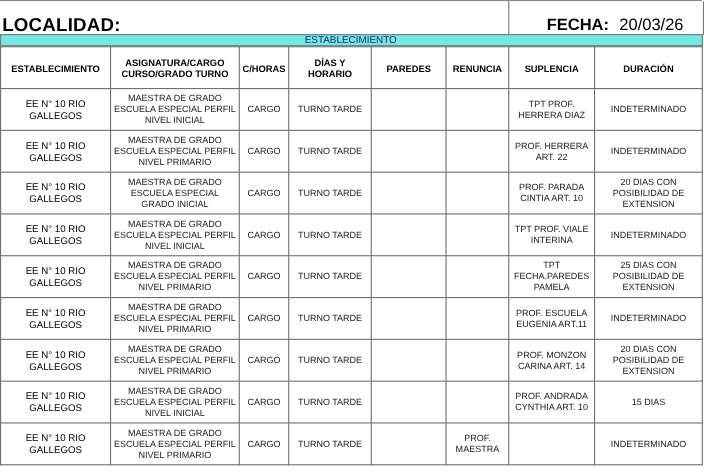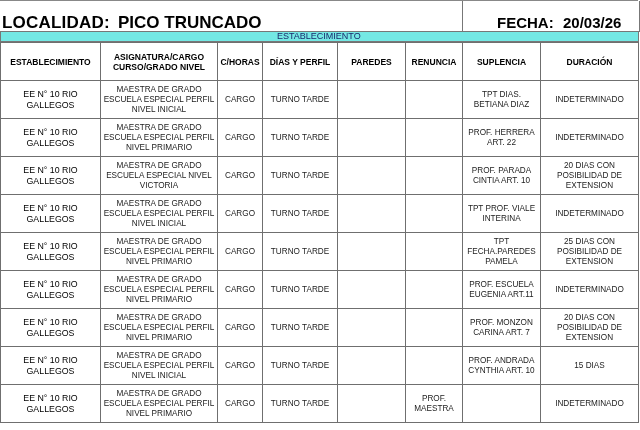--- a/index.html
+++ b/index.html
@@ -3,37 +3,36 @@
 <meta charset="utf-8">
 <style>
   html, body { margin:0; padding:0; background:#ffffff; }
   body { width:640px; height:430px; overflow:hidden; font-family:"Liberation Sans", sans-serif; color:#000; position:relative; }
   .sheet { position:absolute; left:0; top:0; width:640px; height:430px; }
   .titlebar { position:absolute; left:0; top:0; width:638px; height:31px; border-top:1px solid #888; }
   .loc-label { position:absolute; left:2px; top:12px; font-weight:bold; font-size:17px; letter-spacing:0.2px; }
   .loc-value { position:absolute; left:118px; top:12px; font-weight:bold; font-size:17px; }
   .fecha-box { position:absolute; left:462px; top:0; width:176px; height:31px; border-left:1px solid #777; border-right:1px solid #777; }
   .fecha-label { position:absolute; left:34px; top:13px; font-weight:bold; font-size:15px; }
-  .fecha-value { position:absolute; left:100px; top:13px; font-weight:bold; font-size:15px; }
+  .fecha-value { position:absolute; left:100px; top:13px; font-weight:normal; font-size:15px; }
   .band { position:absolute; left:0; top:31px; width:637px; height:9px; background:#74e8e4; border:1px solid #777; }
   .band span { position:absolute; left:276px; top:-1px; font-size:9px; line-height:10px; color:#1a2a6c; }
   table { position:absolute; left:0; top:42px; border-collapse:collapse; table-layout:fixed; width:638px; }
   td, th { border:1px solid #6f6f6f; text-align:center; vertical-align:middle; padding:0 2px; font-size:8.2px; line-height:10px; overflow:hidden; }
   th { height:37px; font-weight:bold; font-size:8.5px; }
   td { height:37px; }
   td.estab { font-weight:normal; font-size:8.8px; line-height:11px; }
   td.cell { color:#222; }
 </style>
 </head>
 <body>
 
 <div class="sheet">
   <div class="titlebar">
     <span class="loc-label">LOCALIDAD:</span>
-    <span class="loc-value">PICO TRUNCADO</span>
     <div class="fecha-box">
       <span class="fecha-label">FECHA:</span>
       <span class="fecha-value">20/03/26</span>
     </div>
   </div>
   <div class="band">
     <span>ESTABLECIMIENTO</span>
   </div>
 
   <table>
@@ -43,53 +42,53 @@
         <col style="width:45px">
         <col style="width:75px">
       <col style="width:68px">
         <col style="width:57px">
         <col style="width:78px">
         <col style="width:98px">
     </colgroup>
     <thead>
       <tr>
         <th>ESTABLECIMIENTO</th>
-        <th>ASIGNATURA/CARGO CURSO/GRADO NIVEL</th>
+        <th>ASIGNATURA/CARGO CURSO/GRADO TURNO</th>
         <th>C/HORAS</th>
-        <th>DÍAS Y PERFIL</th>
+        <th>DÍAS Y HORARIO</th>
         <th>PAREDES</th>
         <th>RENUNCIA</th>
         <th>SUPLENCIA</th>
         <th>DURACIÓN</th>
       </tr>
     </thead>
     <tbody id="rows">
         <tr>
           <td class="estab">EE N° 10 RIO GALLEGOS</td>
           <td class="cell">MAESTRA DE GRADO ESCUELA ESPECIAL PERFIL NIVEL INICIAL</td>
           <td class="cell">CARGO</td>
           <td class="cell">TURNO TARDE</td>
           <td class="cell"></td>
           <td class="cell"></td>
-          <td class="cell">TPT DIAS. BETIANA DIAZ</td>
+          <td class="cell">TPT PROF. HERRERA DIAZ</td>
           <td class="cell">INDETERMINADO</td>
         </tr>
         <tr>
           <td class="estab">EE N° 10 RIO GALLEGOS</td>
           <td class="cell">MAESTRA DE GRADO ESCUELA ESPECIAL PERFIL NIVEL PRIMARIO</td>
           <td class="cell">CARGO</td>
           <td class="cell">TURNO TARDE</td>
           <td class="cell"></td>
           <td class="cell"></td>
           <td class="cell">PROF. HERRERA ART. 22</td>
           <td class="cell">INDETERMINADO</td>
         </tr>
         <tr>
           <td class="estab">EE N° 10 RIO GALLEGOS</td>
-          <td class="cell">MAESTRA DE GRADO ESCUELA ESPECIAL NIVEL VICTORIA</td>
+          <td class="cell">MAESTRA DE GRADO ESCUELA ESPECIAL GRADO INICIAL</td>
           <td class="cell">CARGO</td>
           <td class="cell">TURNO TARDE</td>
           <td class="cell"></td>
           <td class="cell"></td>
           <td class="cell">PROF. PARADA CINTIA ART. 10</td>
           <td class="cell">20 DIAS CON POSIBILIDAD DE EXTENSION</td>
         </tr>
         <tr>
           <td class="estab">EE N° 10 RIO GALLEGOS</td>
           <td class="cell">MAESTRA DE GRADO ESCUELA ESPECIAL PERFIL NIVEL INICIAL</td>
@@ -120,21 +119,21 @@
           <td class="cell">PROF. ESCUELA EUGENIA ART.11</td>
           <td class="cell">INDETERMINADO</td>
         </tr>
         <tr>
           <td class="estab">EE N° 10 RIO GALLEGOS</td>
           <td class="cell">MAESTRA DE GRADO ESCUELA ESPECIAL PERFIL NIVEL PRIMARIO</td>
           <td class="cell">CARGO</td>
           <td class="cell">TURNO TARDE</td>
           <td class="cell"></td>
           <td class="cell"></td>
-          <td class="cell">PROF. MONZON CARINA ART. 7</td>
+          <td class="cell">PROF. MONZON CARINA ART. 14</td>
           <td class="cell">20 DIAS CON POSIBILIDAD DE EXTENSION</td>
         </tr>
         <tr>
           <td class="estab">EE N° 10 RIO GALLEGOS</td>
           <td class="cell">MAESTRA DE GRADO ESCUELA ESPECIAL PERFIL NIVEL INICIAL</td>
           <td class="cell">CARGO</td>
           <td class="cell">TURNO TARDE</td>
           <td class="cell"></td>
           <td class="cell"></td>
           <td class="cell">PROF. ANDRADA CYNTHIA ART. 10</td>

